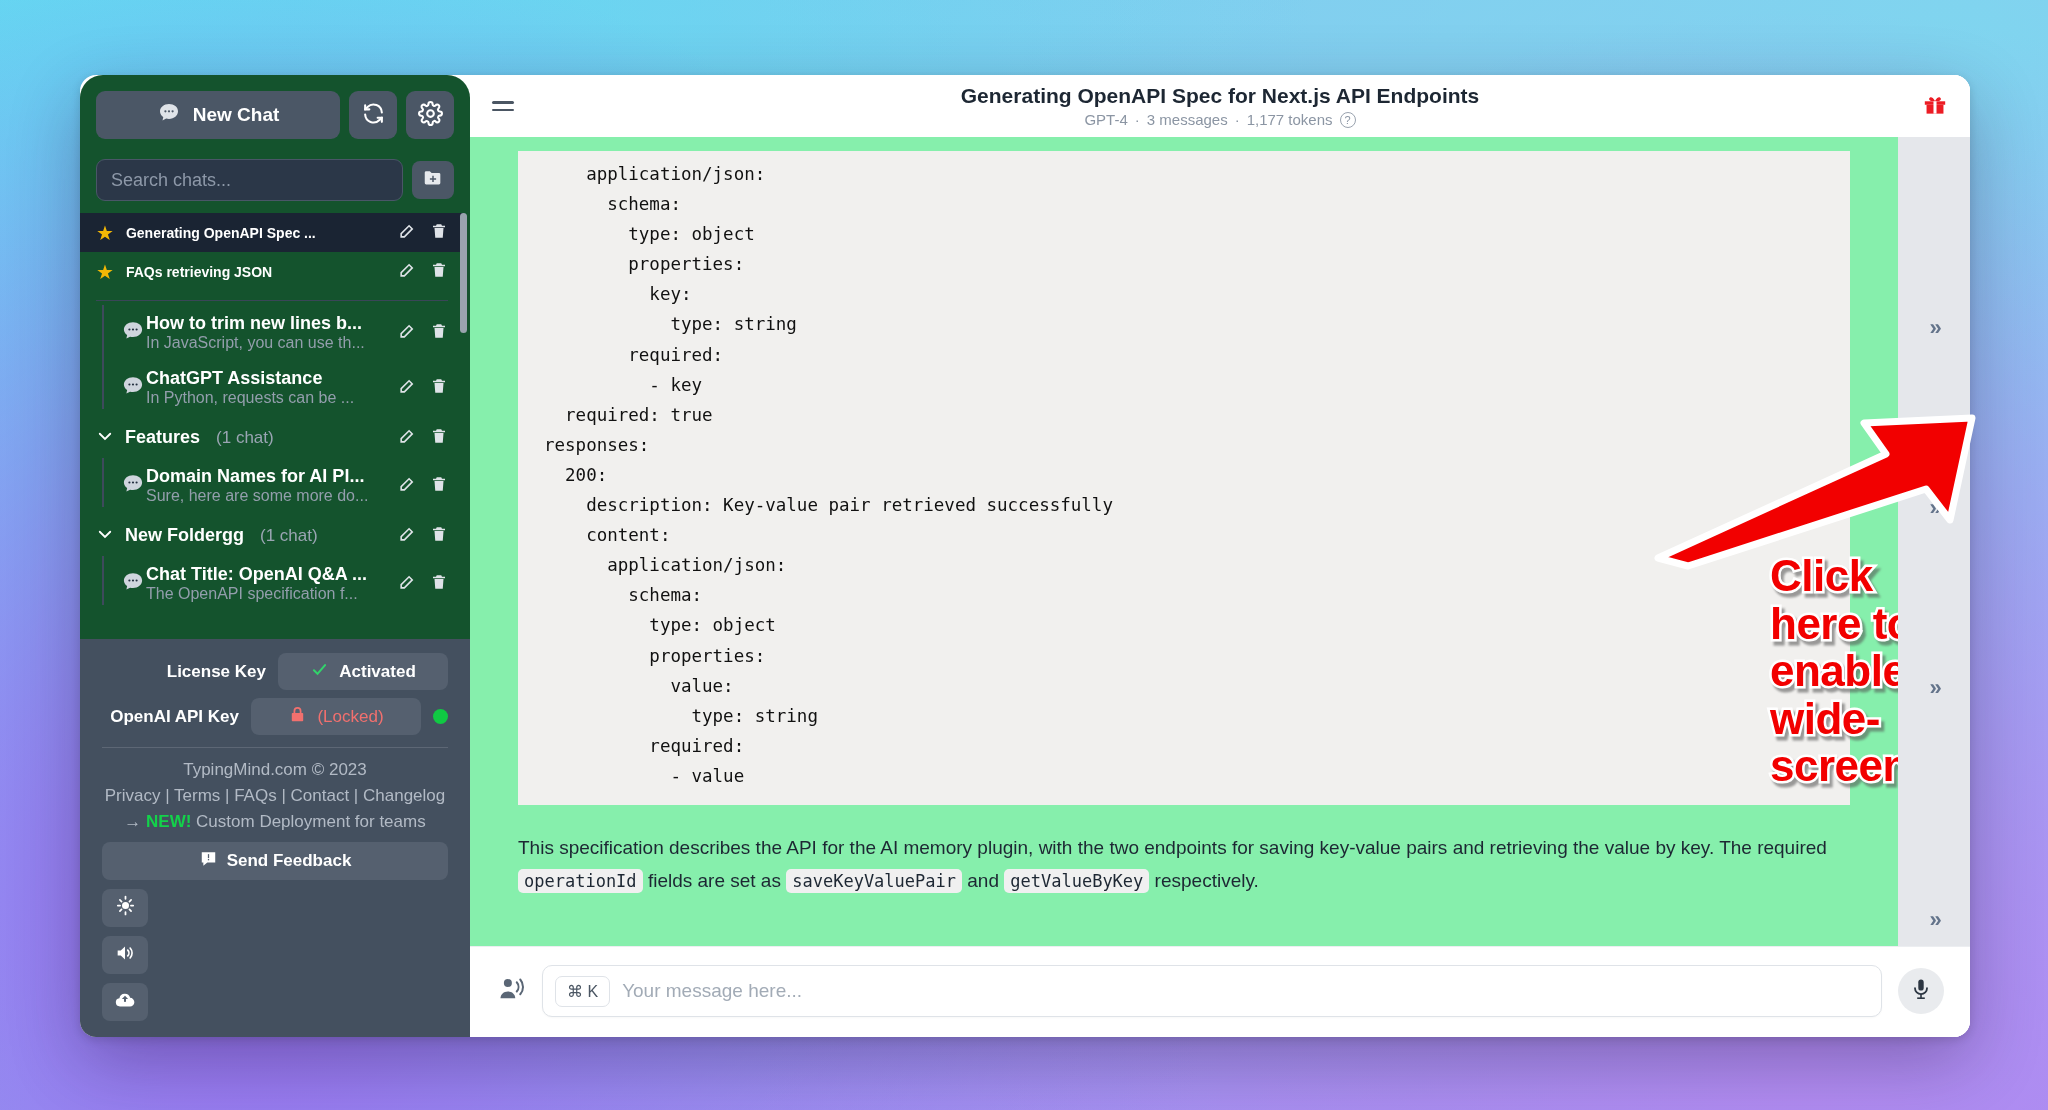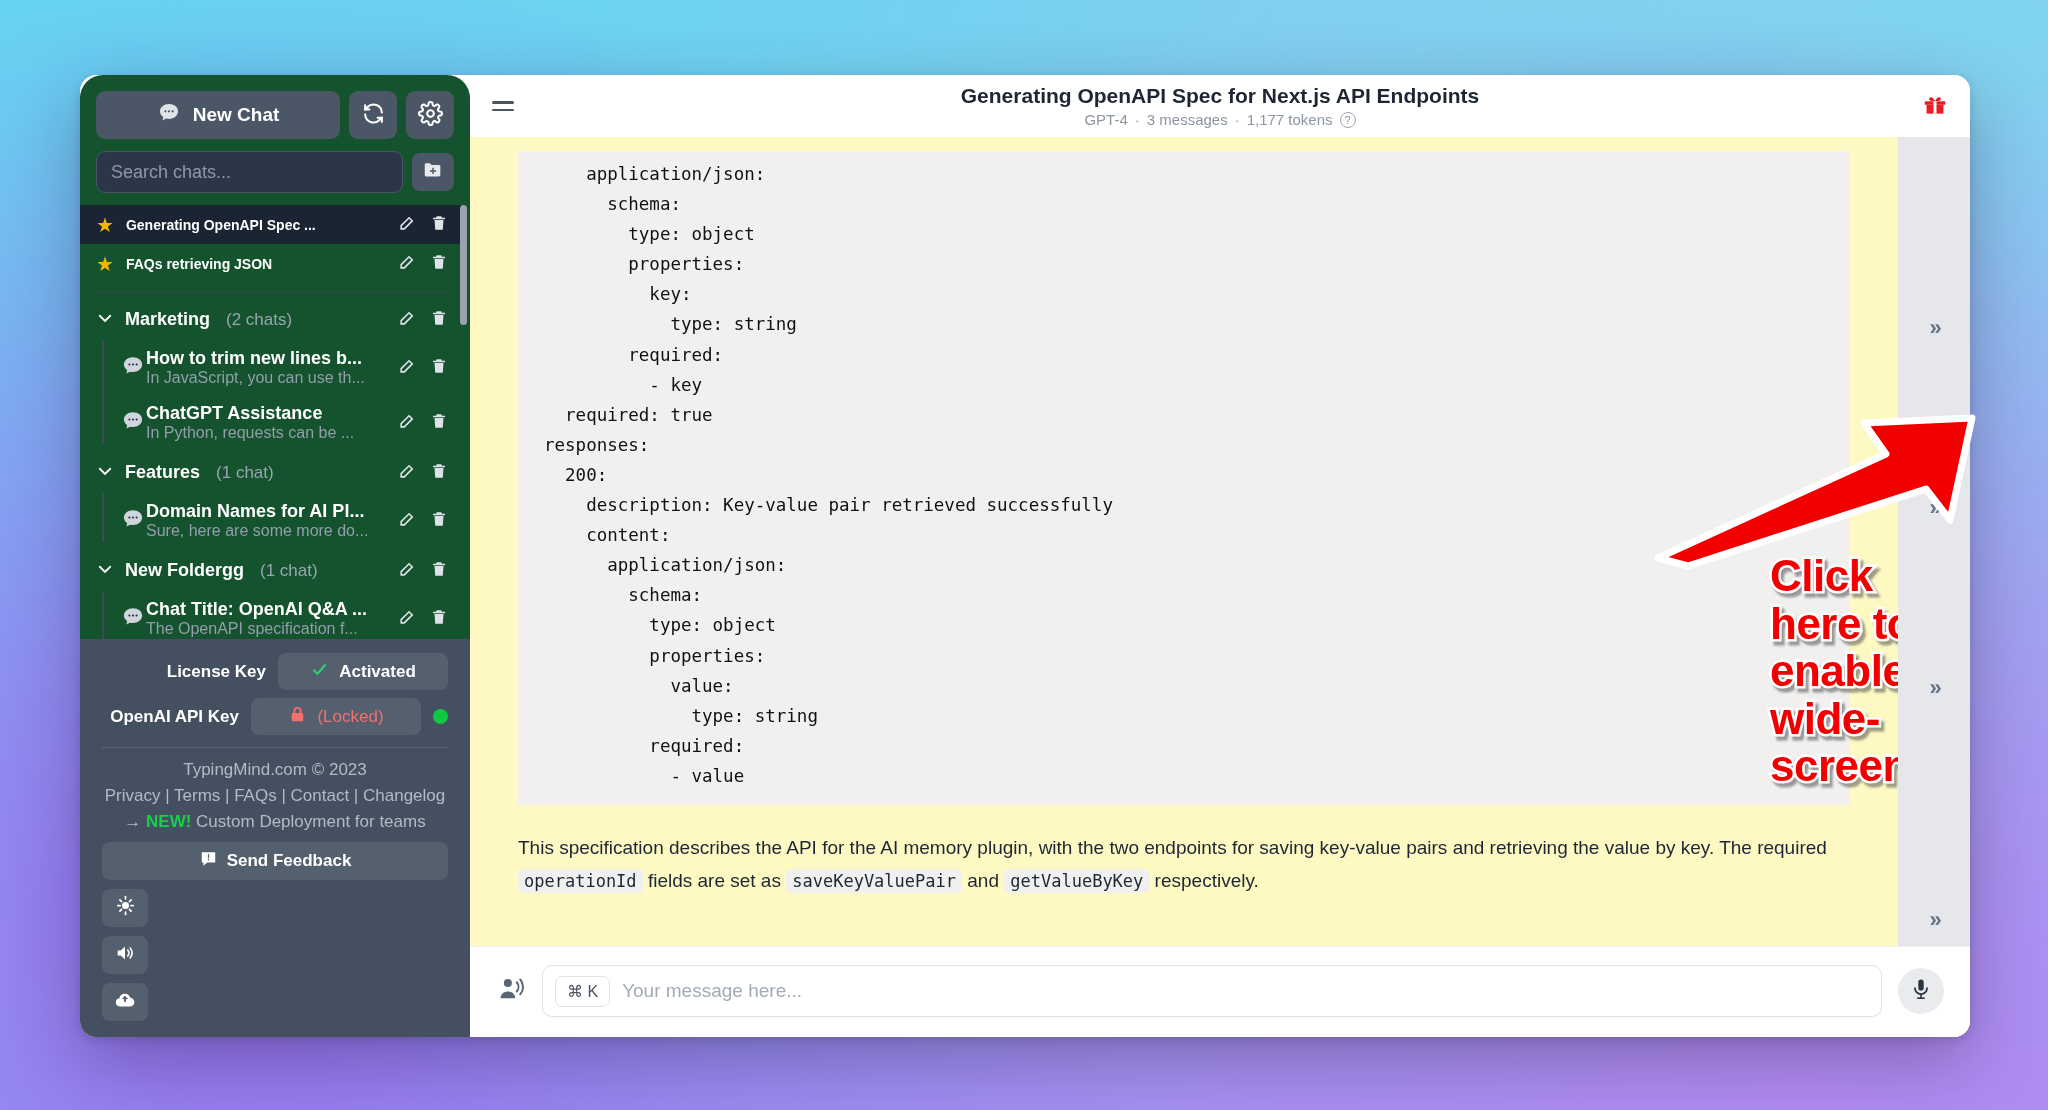--- a/index.html
+++ b/index.html
@@ -59,21 +59,21 @@
     font-size: 19px; font-weight: 700; color: #fff;
     cursor: pointer;
   }
   .sq-btn {
     width: 48px; height: 48px;
     background: #4b5766;
     border-radius: 9px;
     display: flex; align-items: center; justify-content: center;
     cursor: pointer;
   }
-  .sb-row2 { display: flex; gap: 9px; margin-top: 12px; align-items: center; }
+  .sb-row2 { display: flex; gap: 9px; margin-top: 20px; align-items: center; }
   .search-box {
     flex: 1; height: 42px;
     background: #2b3748;
     border: 1px solid #4a5668;
     border-radius: 9px;
     padding: 0 14px;
     color: #fff;
     font-size: 18px;
     font-family: "Liberation Sans", sans-serif;
     outline: none;
@@ -236,21 +236,21 @@
   .main-body {
     flex: 1;
     display: flex;
     min-height: 0;
   }
   .content-col {
     flex: 1;
     min-width: 0;
     position: relative;
     overflow: hidden;
-    background: #fef9c3;
+    background: #86efac;
   }
   .rail {
     width: 72px; flex: 0 0 72px;
     background: #e5e7eb;
     display: flex; flex-direction: column;
     align-items: center;
     position: relative;
   }
   .rail-chev {
     position: absolute;
@@ -446,41 +446,20 @@
           <span>
             <svg width="18" height="18" viewBox="0 0 24 24" fill="#dfe3e8">
                 <path d="M9 3h6l1 2h4v2H4V5h4zM6 8h12l-1 13H7z"></path>
               </svg>
           </span>
         </span>
       </div>
 
       <div class="sb-divider"></div>
 
-      <div class="folder-head">
-        <span>
-          <svg width="18" height="18" viewBox="0 0 24 24" fill="none" stroke="#fff" stroke-width="2.4" stroke-linecap="round">
-              <path d="M5 9l7 7 7-7"></path>
-            </svg>
-        </span>
-        <span class="folder-name">Marketing</span>
-        <span class="folder-count">(2 chats)</span>
-        <span class="row-actions">
-          <span>
-            <svg width="19" height="19" viewBox="0 0 24 24" fill="none" stroke="#dfe3e8" stroke-width="2" stroke-linecap="round">
-                <path d="M4 20h4l10-10-4-4L4 16z"></path>
-              </svg>
-          </span>
-          <span>
-            <svg width="18" height="18" viewBox="0 0 24 24" fill="#dfe3e8">
-                <path d="M9 3h6l1 2h4v2H4V5h4zM6 8h12l-1 13H7z"></path>
-              </svg>
-          </span>
-        </span>
-      </div>
       <div class="folder-body">
         <div class="folder-chat">
           <span class="bubble-ic">
             <svg width="26" height="26" viewBox="0 0 24 24" fill="#cfd5dd">
               <path d="M12 4C7.3 4 3.6 7 3.6 10.6c0 2 1.1 3.9 3 5.2l-.7 3.1 3.4-1.7c.8.2 1.7.3 2.7.3 4.7 0 8.4-3 8.4-6.9S16.7 4 12 4z"></path>
               <circle cx="8.7" cy="10.6" r="1" fill="#232f3f"></circle>
               <circle cx="12" cy="10.6" r="1" fill="#232f3f"></circle>
               <circle cx="15.3" cy="10.6" r="1" fill="#232f3f"></circle>
             </svg>
           </span>

